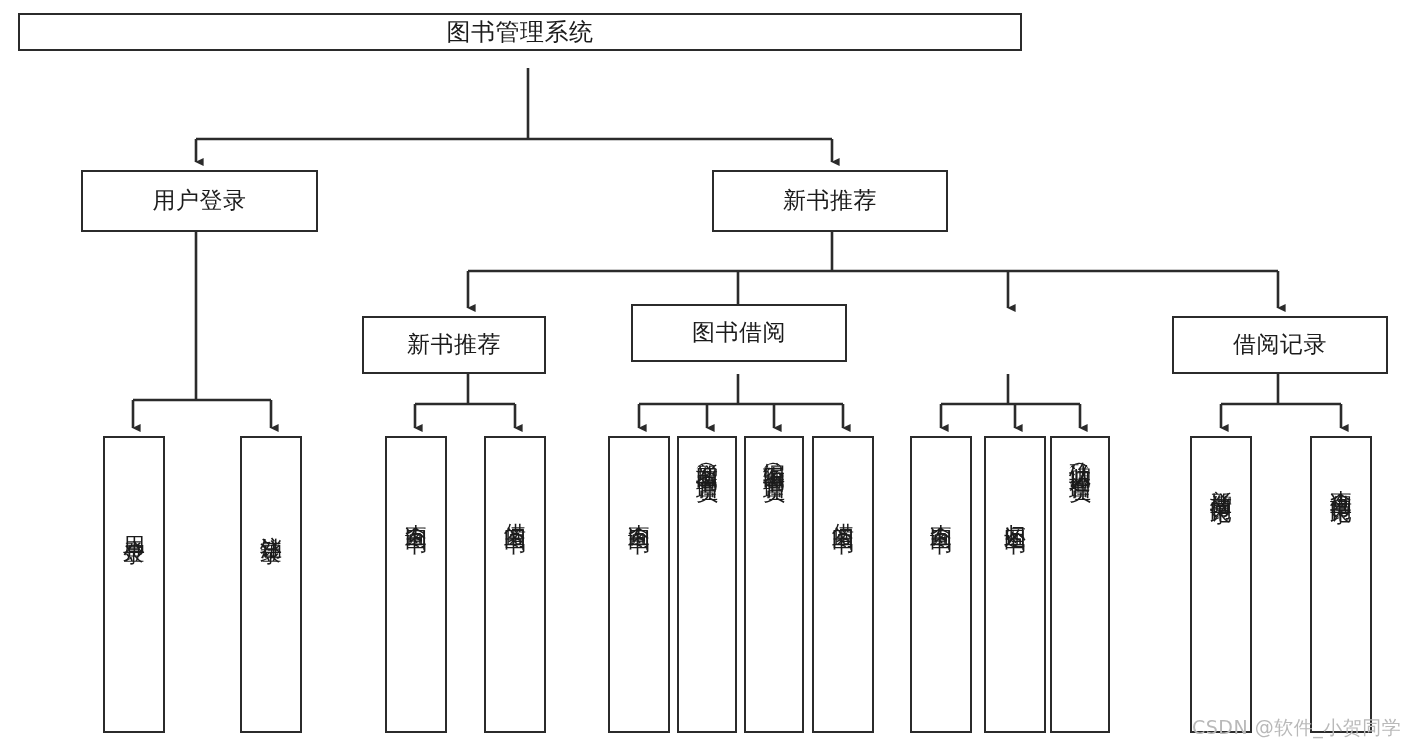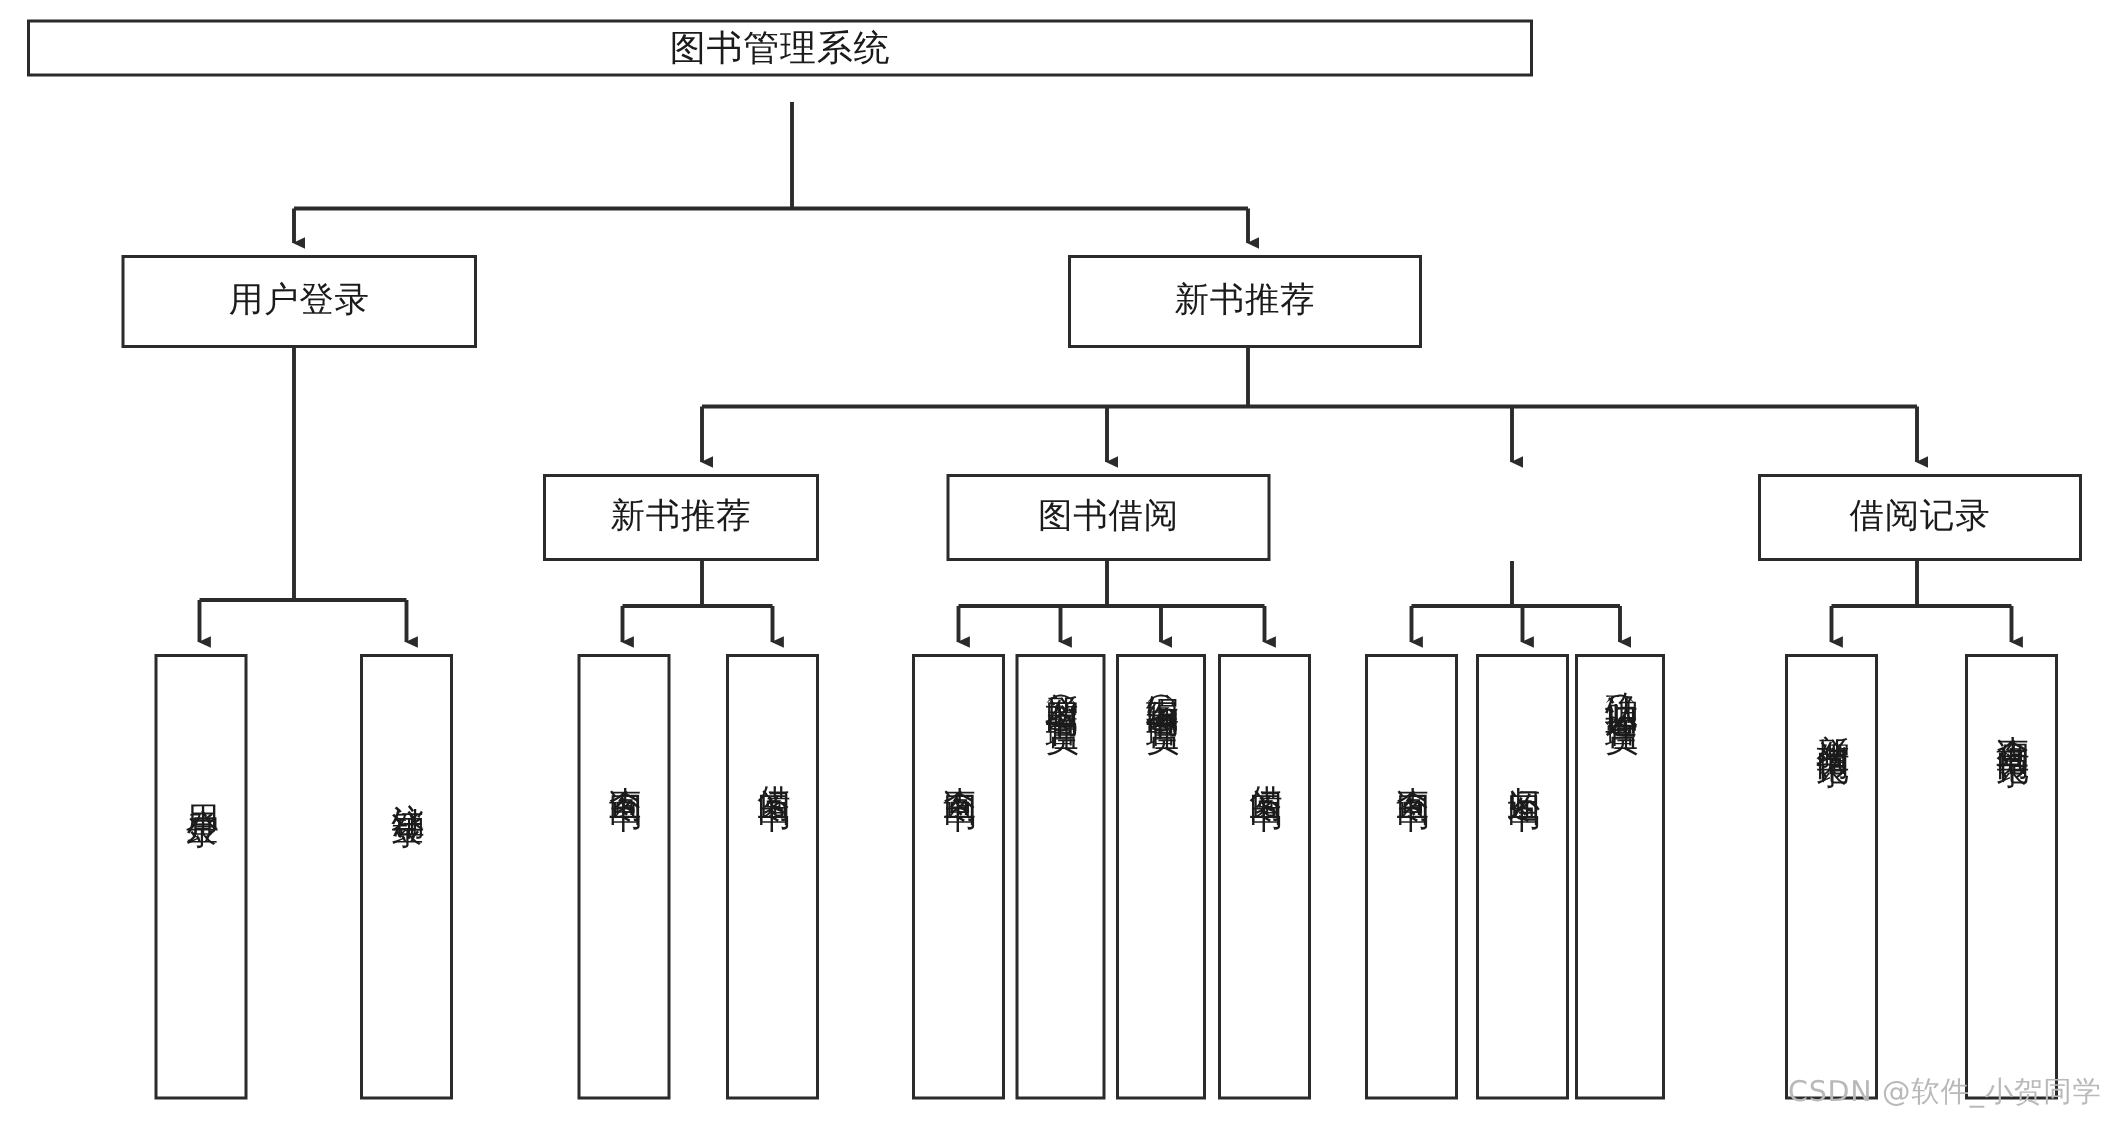--- a/index.html
+++ b/index.html
@@ -138,21 +138,21 @@
   <div class="node h" style="left:81px; top:170px; width:237px; height:62px;">
     <span class="node-label">用户登录</span>
   </div>
   <div class="node h" style="left:712px; top:170px; width:236px; height:62px;">
     <span class="node-label">新书推荐</span>
   </div>
 
   <div class="node h" style="left:362px; top:316px; width:184px; height:58px;">
     <span class="node-label">新书推荐</span>
   </div>
-  <div class="node h" style="left:631px; top:316px; width:216px; height:58px;">
+  <div class="node h" style="left:631px; top:304px; width:216px; height:58px;">
     <span class="node-label">图书借阅</span>
   </div>
   <div class="node h" style="left:1172px; top:316px; width:216px; height:58px;">
     <span class="node-label">借阅记录</span>
   </div>
 
   <div class="node v" style="left:103px; top:436px; width:62px; height:297px; padding-top:80px;">
     <span class="node-label">用户登录</span>
   </div>
   <div class="node v" style="left:240px; top:436px; width:62px; height:297px; padding-top:80px;">

